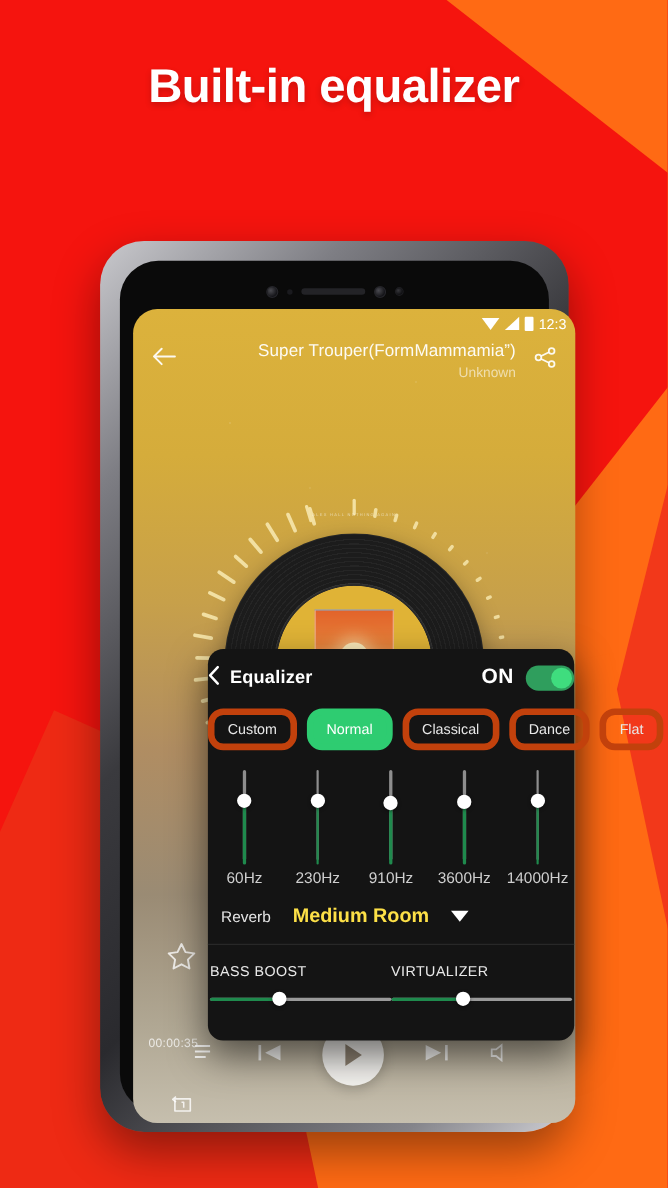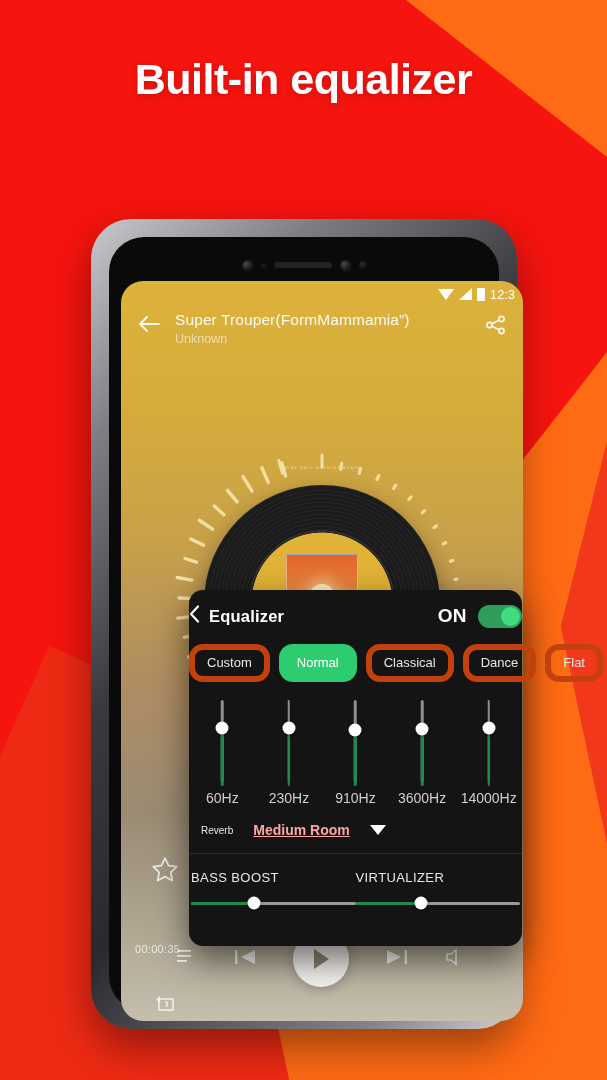--- a/index.html
+++ b/index.html
@@ -94,21 +94,21 @@
   .tri-down { width:0;height:0;border-left:8px solid transparent;border-right:8px solid transparent;border-top:11px solid #fff; }
   .tri-sig  { width:0;height:0;border-left:13px solid transparent;border-bottom:12px solid #fff; }
   .batt { width:8px; height:13px; background:#fff; border-radius:1px; }
 
   
   #topbar {
     position:absolute; top:28px; left:0; width:100%;
     display:flex; align-items:flex-start; padding:0 16px; gap:8px;
   }
   .tb-icon { width:30px; flex:0 0 30px; padding-top:6px; color:rgba(255,255,255,.92); }
-  #track-meta { flex:1; text-align:left; padding-top:2px; }
+  #track-meta { flex:1; text-align:right; padding-top:2px; }
   #track-title { color:rgba(255,255,255,.94); font-size:15.5px; letter-spacing:.1px; white-space:nowrap; }
   #track-artist { color:rgba(255,255,255,.58); font-size:12.5px; margin-top:3px; }
 
   
   #vinyl-wrap { position:absolute; left:50%; top:172px; transform:translateX(-50%); width:300px; height:300px; }
   #viz-ring { position:absolute; inset:0; }
   #vinyl {
     position:absolute; left:32px; top:32px; width:236px; height:236px;
     border-radius:50%;
     background:
@@ -181,22 +181,22 @@
 
   #bands { position:relative; height:86px; margin-top:18px; display:flex; }
   .band { flex:1; position:relative; }
   .band-track { position:absolute; left:50%; transform:translateX(-50%); top:0; width:2.5px; height:82px; background:#8e8e8e; border-radius:2px; }
   .band-fill  { position:absolute; left:50%; transform:translateX(-50%); bottom:0; width:2.5px; background:#1f8a4d; border-radius:2px; }
   .band-thumb { position:absolute; left:50%; transform:translate(-50%,-50%); width:13px;height:13px;border-radius:50%;background:#fff; box-shadow:0 1px 3px rgba(0,0,0,.5); }
   #band-labels { display:flex; margin-top:4px; }
   .band-label { flex:1; text-align:center; font-size:14px; color:#cfcfcf; }
 
   #reverb-row { display:flex; align-items:center; gap:20px; margin-top:16px; padding-left:12px; }
-  #reverb-label { font-size:10px; color:#e6e6e6; }
-  #reverb-value { font-size:14px; font-weight:bold; color:#fca5a5;text-decoration:underline; }
+  #reverb-label { font-size:14px; color:#e6e6e6; }
+  #reverb-value { font-size:18px; font-weight:bold; color:#fde047; }
   .caret { width:0;height:0;border-left:8px solid transparent;border-right:8px solid transparent;border-top:10px solid #fff; }
 
   #eq-divider { height:1px; background:#2b2b2b; margin-top:15px; }
 
   #fx-row { display:flex; padding:16px 2px 0; }
   .fx { flex:1; }
   .fx-label { font-size:13px; color:#e8e8e8; letter-spacing:.4px; }
   .fx-slider { position:relative; height:14px; margin-top:11px; }
   .fx-track { position:absolute; top:6px; left:0; width:100%; height:2.5px; background:#9a9a9a; border-radius:2px; }
   .fx-fill  { position:absolute; top:6px; left:0; height:2.5px; background:#1f8a4d; border-radius:2px; }

